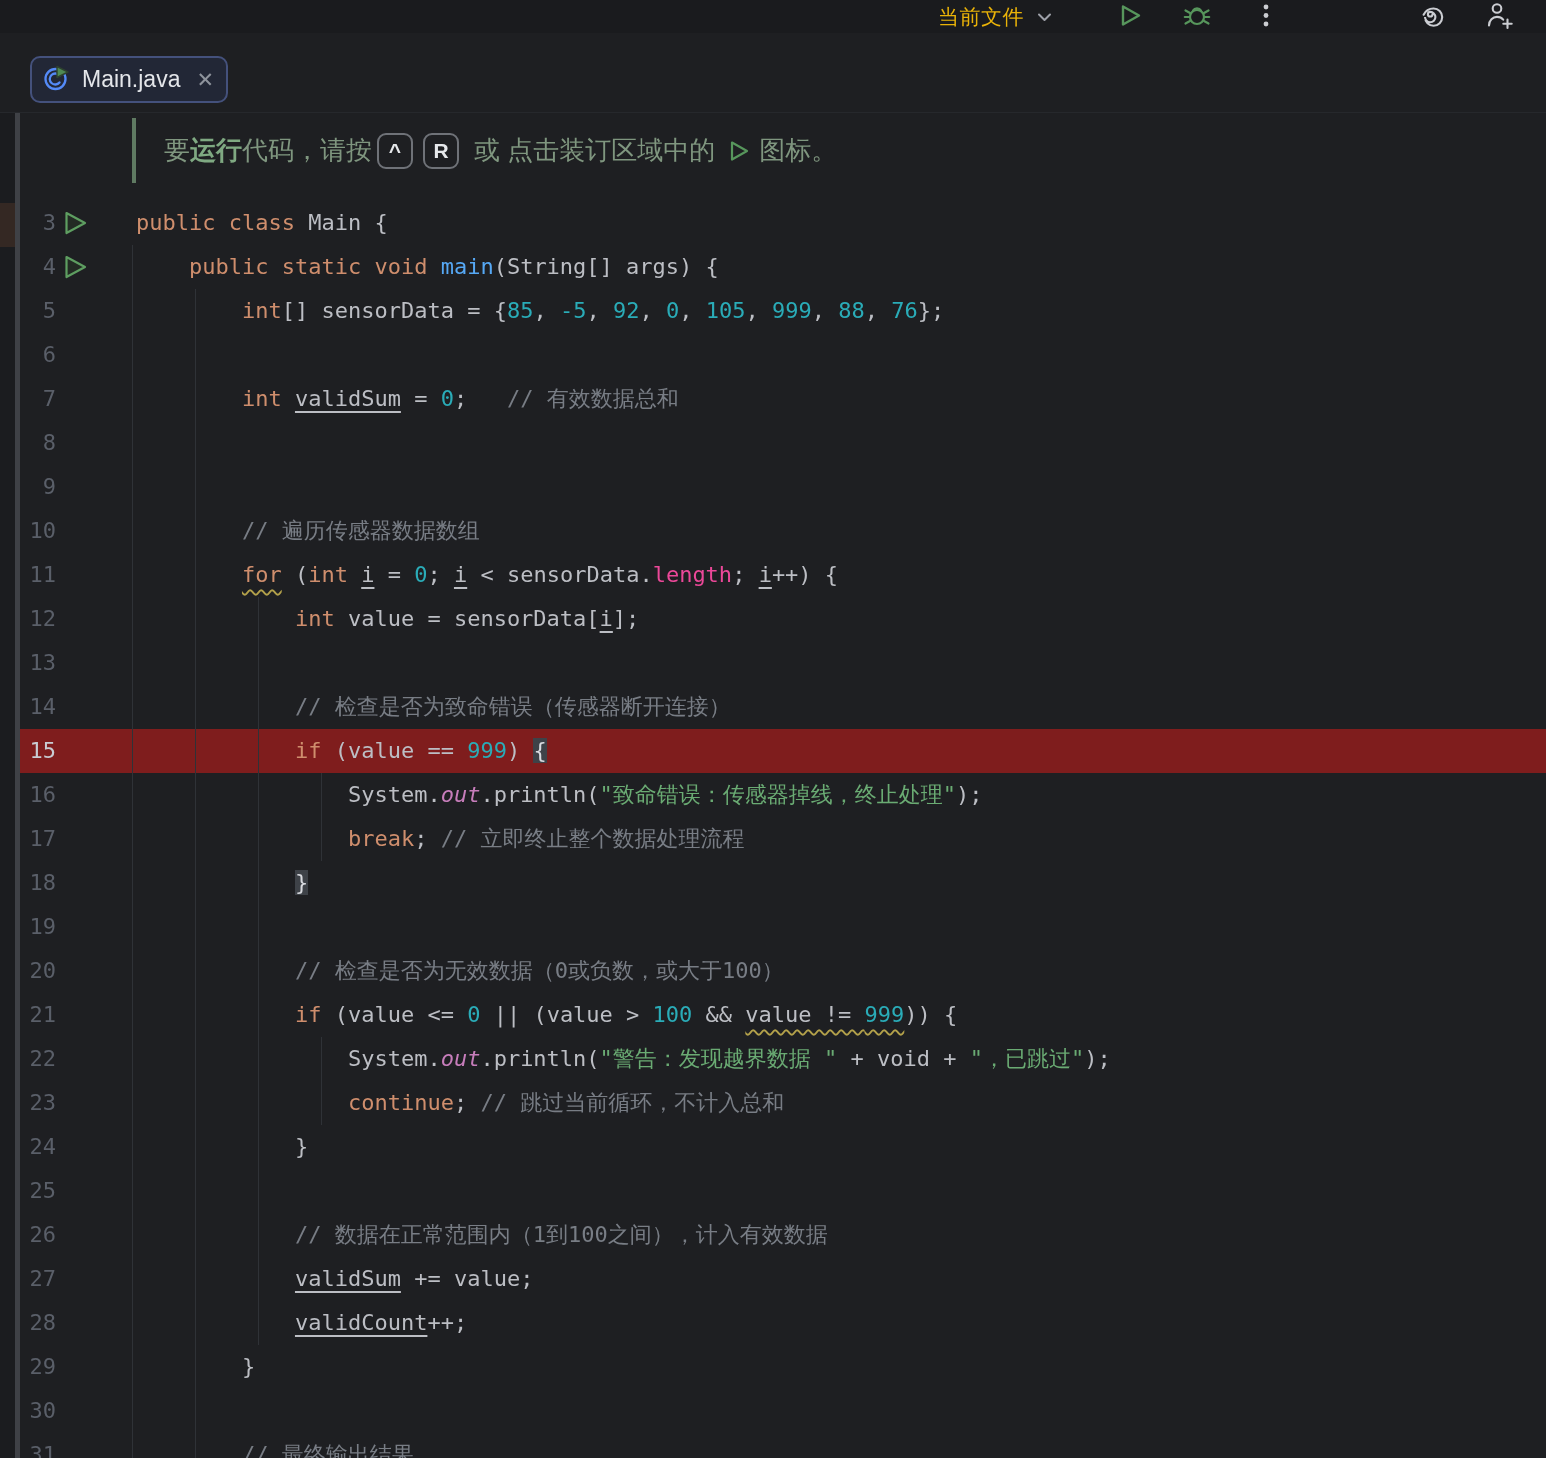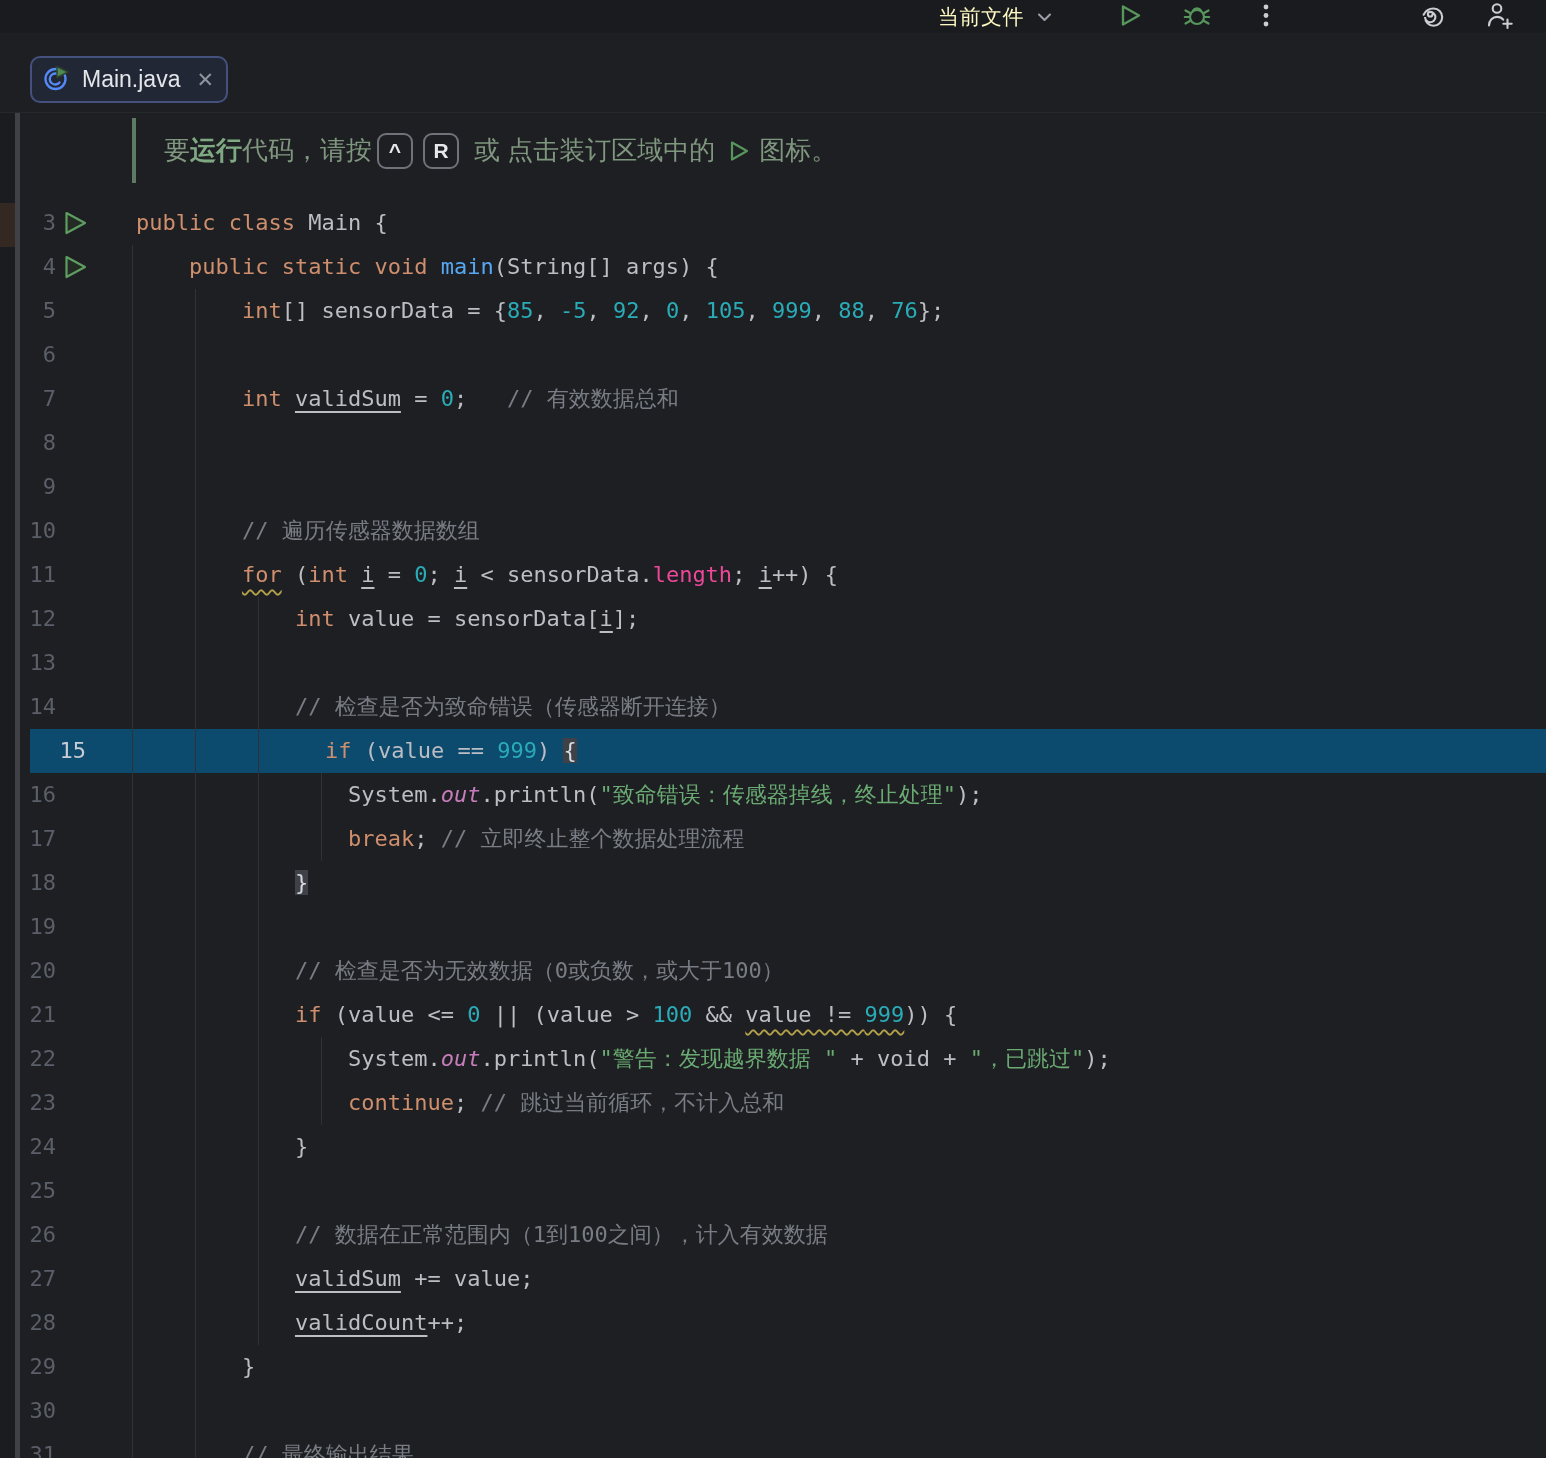--- a/index.html
+++ b/index.html
@@ -3,21 +3,21 @@
 <meta charset="utf-8">
 <style>
   html,body{margin:0;padding:0;background:#1E1F22;}
   body{width:1546px;height:1458px;overflow:hidden;position:relative;
        font-family:"Liberation Sans","DejaVu Sans",sans-serif;}
   .page{position:absolute;inset:0;width:1546px;height:1458px;overflow:hidden;background:#1E1F22;}
 
   
   .toolbar{position:absolute;top:0;left:0;right:0;height:33px;background:#1A1B1E;z-index:20;}
   .runcfg{position:absolute;left:938px;top:0;height:33px;display:flex;align-items:center;gap:13px;}
-  .runcfg .lbl{font-size:21px;color:#fef9c3;letter-spacing:.5px;font-family:Liberation Serif, serif;}
+  .runcfg .lbl{font-size:21px;color:#eab308;letter-spacing:.5px;font-family:Liberation Serif, serif;}
   .tbicon{position:absolute;top:3px;width:28px;height:28px;display:flex;align-items:center;justify-content:center;}
 
   
   .tabbar{position:absolute;top:33px;left:0;right:0;height:79px;background:#1E1F22;
           border-bottom:1px solid #26282C;z-index:15;}
   .tab{position:absolute;left:30px;top:23px;height:47px;display:flex;align-items:center;
        gap:10px;padding:0 12px 0 10px;background:#222736;border:2px solid #44517C;
        border-radius:10px;box-sizing:border-box;}
   .tab .ttl{font-size:23px;color:#E4E6EA;font-weight:500;}
   .tab .cls{font-size:21px;color:#8E939C;margin-left:6px;line-height:1;}
@@ -35,21 +35,21 @@
   .key{display:inline-flex;align-items:center;justify-content:center;width:36px;height:36px;
        border:2px solid #6F7278;border-radius:9px;color:#E6E8EB;font-size:21px;font-weight:700;
        margin:0 5px;box-sizing:border-box;font-family:"Liberation Sans",sans-serif;}
   .key:first-of-type{margin-left:12px;}
   .binline{display:inline-flex;margin:0 8px 0 12px;}
   .bt.or{margin-left:10px;}
 
   
   .lines{position:absolute;top:201px;left:0;right:0;z-index:2;}
   .row{display:flex;height:44px;position:relative;}
-  .row.current{background:#0c4a6e;margin-left:30px;}
+  .row.current{background:#7f1d1d;}
   .gut{width:136px;flex:none;position:relative;}
   .num{position:absolute;left:0;top:0;width:56px;text-align:right;line-height:44px;
        font-family:"DejaVu Sans Mono","Liberation Mono",monospace;font-size:22px;color:#5A5F69;}
   .row.current .num{color:#C9CCD2;}
   .gicon{position:absolute;left:62px;top:9px;width:26px;height:26px;}
   .code{font-family:"DejaVu Sans Mono","Liberation Mono",monospace;font-size:22px;font-weight:500;
         line-height:44px;white-space:pre;color:#BCBEC4;}
   .c-kw{color:#CF8E6D;}
   .c-num{color:#2AACB8;}
   .c-str{color:#6AAB73;}

